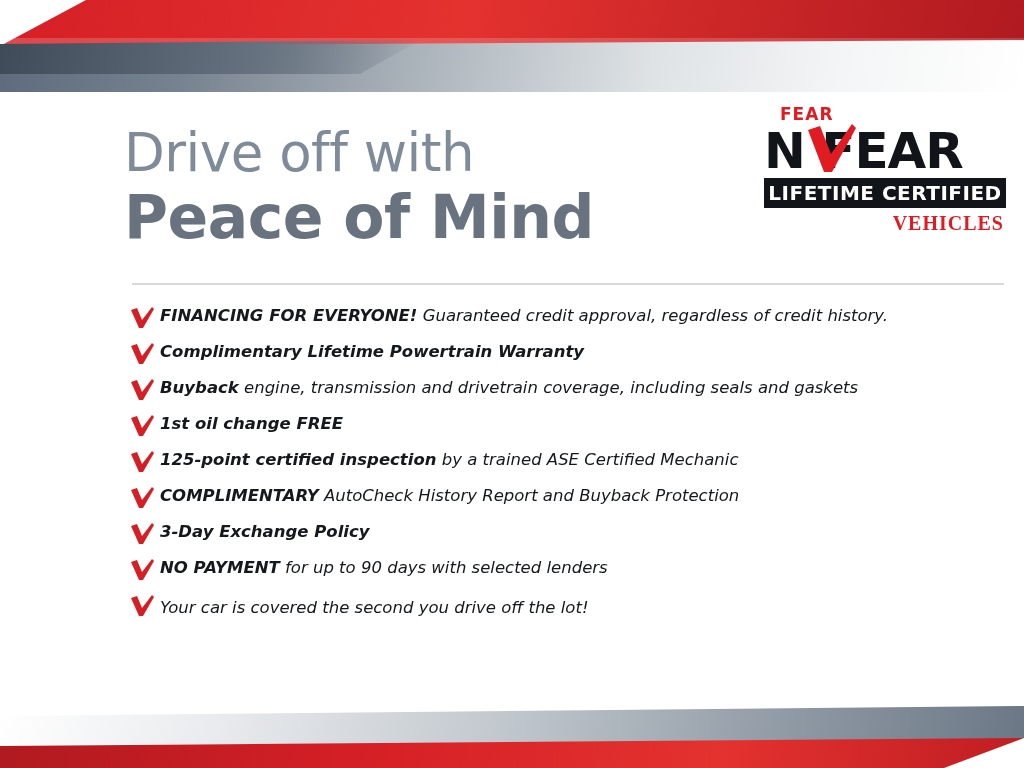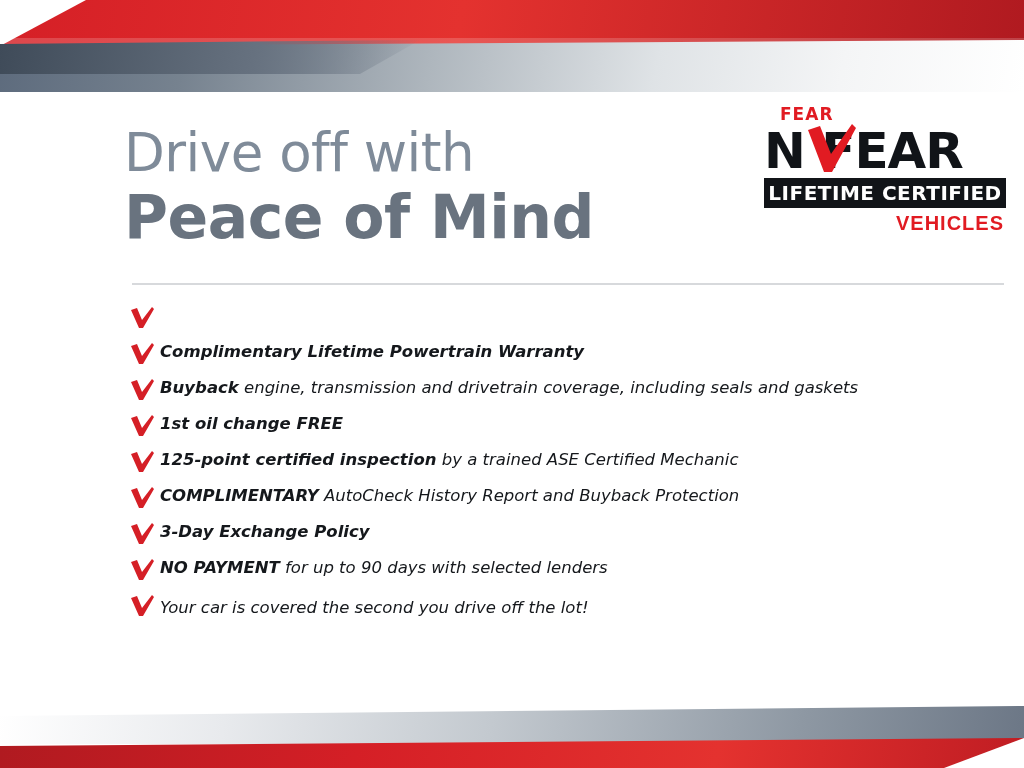--- a/index.html
+++ b/index.html
@@ -188,21 +188,21 @@
     font-weight: 700;
     font-size: 20px;
     letter-spacing: 0.5px;
     color: #ffffff;
     white-space: nowrap;
   }
   .logo-vehicles {
     position: absolute;
     right: 6px;
     top: 108px;
-    font-family: Liberation Sans, sans-serif;
+    font-family: Liberation Serif, serif;
     font-weight: 700;
     font-size: 20px;
     letter-spacing: 1px;
     color: #e11b22;
   }
 
   
   .benefits {
     position: absolute;
     left: 130px;
@@ -280,20 +280,21 @@
   </div>
 
   <div class="benefits">
 
     <div class="benefit">
       <span class="check">
         <svg width="24" height="22" viewBox="0 0 24 22">
             <path d="M1 3 L7 1 L12 13 L22 0 L24 2 L13 21 L9 21 Z" fill="#d51f26"></path>
           </svg>
       </span>
+      <span class="txt"><b>FINANCING FOR EVERYONE!</b><span class="reg"> Guaranteed credit approval, regardless of credit history.</span></span>
     </div>
 
     <div class="benefit">
       <span class="check">
         <svg width="24" height="22" viewBox="0 0 24 22">
             <path d="M1 3 L7 1 L12 13 L22 0 L24 2 L13 21 L9 21 Z" fill="#d51f26"></path>
           </svg>
       </span>
       <span class="txt"><b>Complimentary Lifetime Powertrain Warranty</b><span class="reg"></span></span>
     </div>

